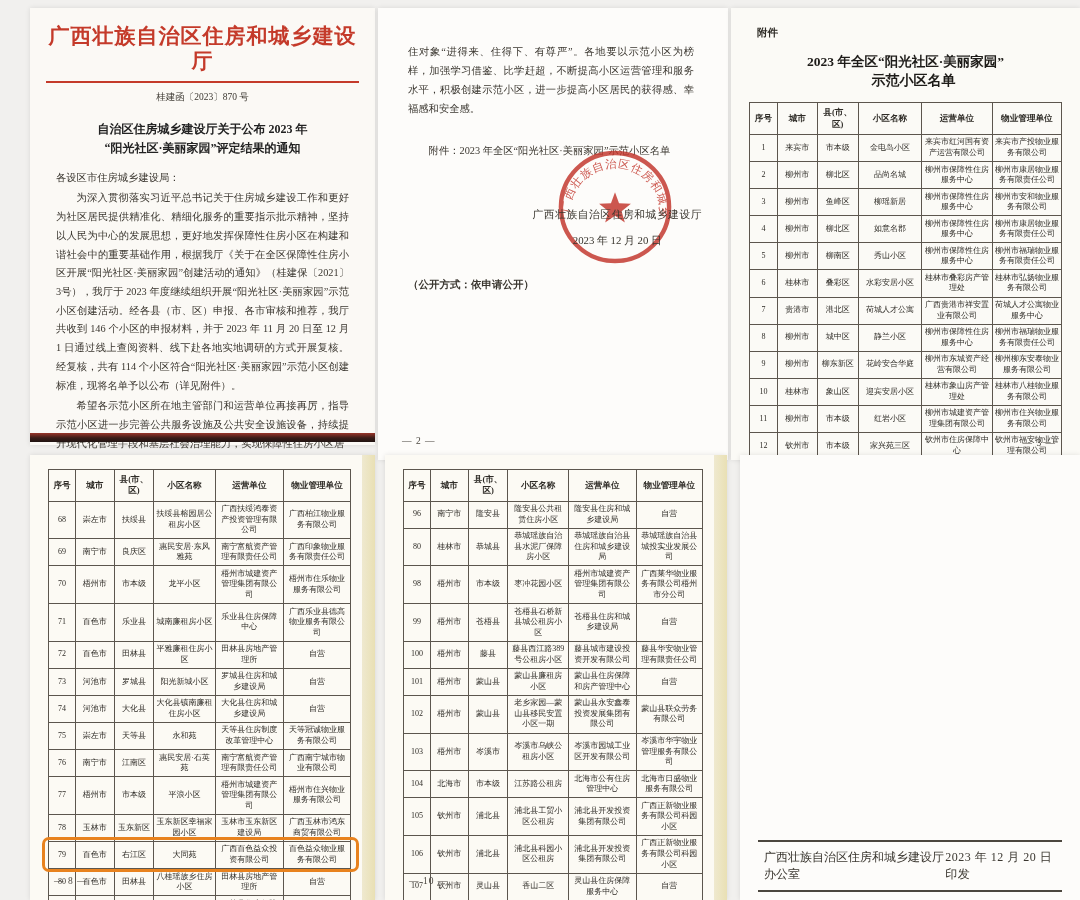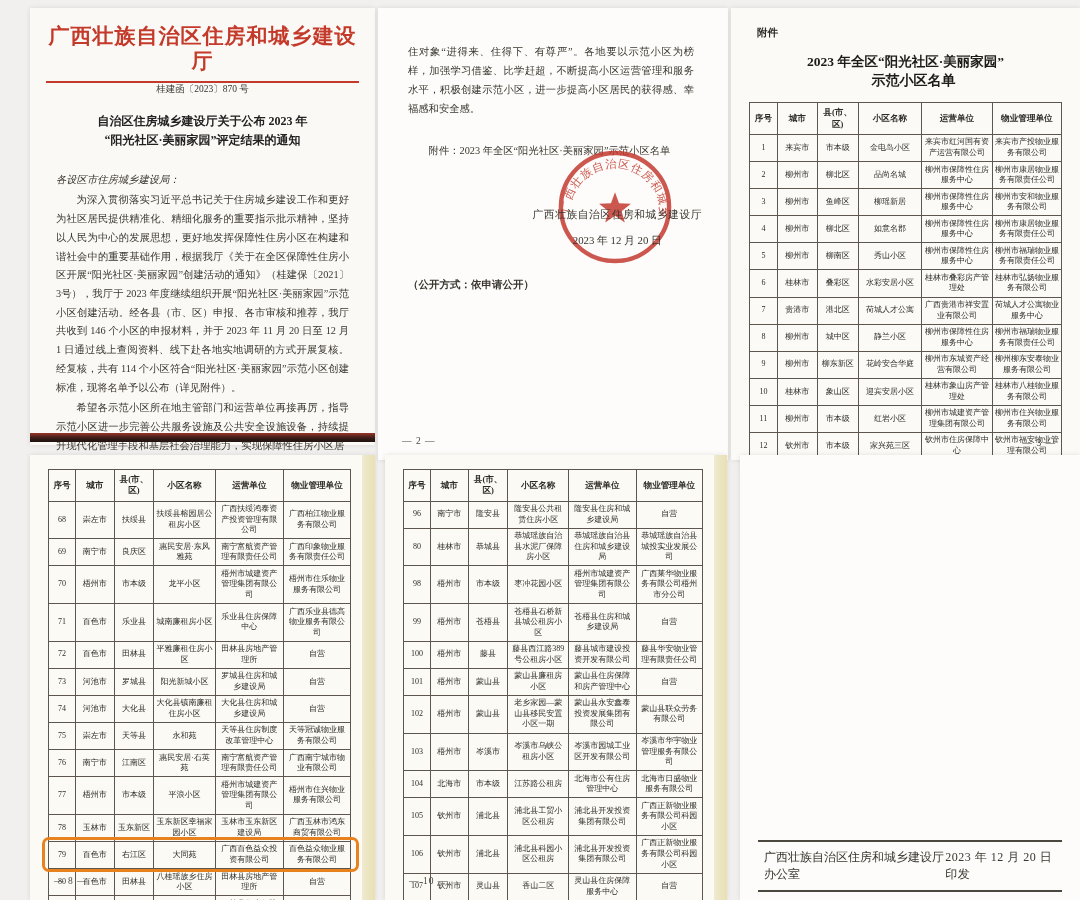--- a/index.html
+++ b/index.html
@@ -9,25 +9,25 @@
   #p1{left:30px;top:8px;width:345px;height:437px;background:#fbf9f5;}
   #p2{left:378px;top:8px;width:350px;height:452px;background:#fdfcfa;}
   #p3{left:731px;top:8px;width:349px;height:452px;background:#fbfaf6;}
   #p8{left:30px;top:455px;width:345px;height:445px;background:#fcfaf4;}
   #p10{left:385px;top:455px;width:342px;height:445px;background:#fcfaf4;}
   #pl{left:740px;top:455px;width:340px;height:445px;background:#fdfcfa;}
 
   
   .red-head{margin:16px 10px 0;text-align:center;color:#c43a2a;font-weight:bold;font-size:21px;letter-spacing:1px;line-height:1.2;}
   .red-rule{height:2px;background:#c43a2a;margin:7px 16px 0;}
-  .doc-no{text-align:center;font-size:9.5px;color:#3a362f;}
+  .doc-no{text-align:center;font-size:9.5px;margin-top:8px;color:#3a362f;}
   .doc-title{text-align:center;font-weight:bold;font-size:12px;line-height:1.55;margin-top:16px;color:#222;}
   .body-txt{font-size:10.3px;line-height:1.82;text-align:justify;margin:10px 26px 0 26px;color:#3a362f;}
   .indent{text-indent:2em;margin-top:2px;}
-  .salut{margin-top:21px;font-style:italic;}
+  .salut{margin-top:11px;}
   .scan-bar{position:absolute;left:0;right:0;bottom:3px;height:9px;background:linear-gradient(180deg,#99352a 0%,#3a1d18 55%,#201311 100%);}
 
   
   .p2-body{font-size:10.3px;line-height:1.85;text-align:justify;margin:34px 34px 0 30px;color:#3a362f;}
   .attach-line{font-size:10.3px;margin:26px 34px 0 30px;text-indent:2em;color:#3a362f;}
   .sign-block{position:absolute;right:26px;top:200px;text-align:center;font-size:10.8px;color:#3a362f;}
   .sign-block .sg-name{letter-spacing:.5px;}
   .sign-block .sg-date{margin-top:12px;}
   .seal{position:absolute;left:178px;top:140px;width:118px;height:118px;opacity:.82;pointer-events:none;}
   .publicity{position:absolute;left:30px;top:270px;font-size:10.5px;font-weight:600;color:#3a362f;}

